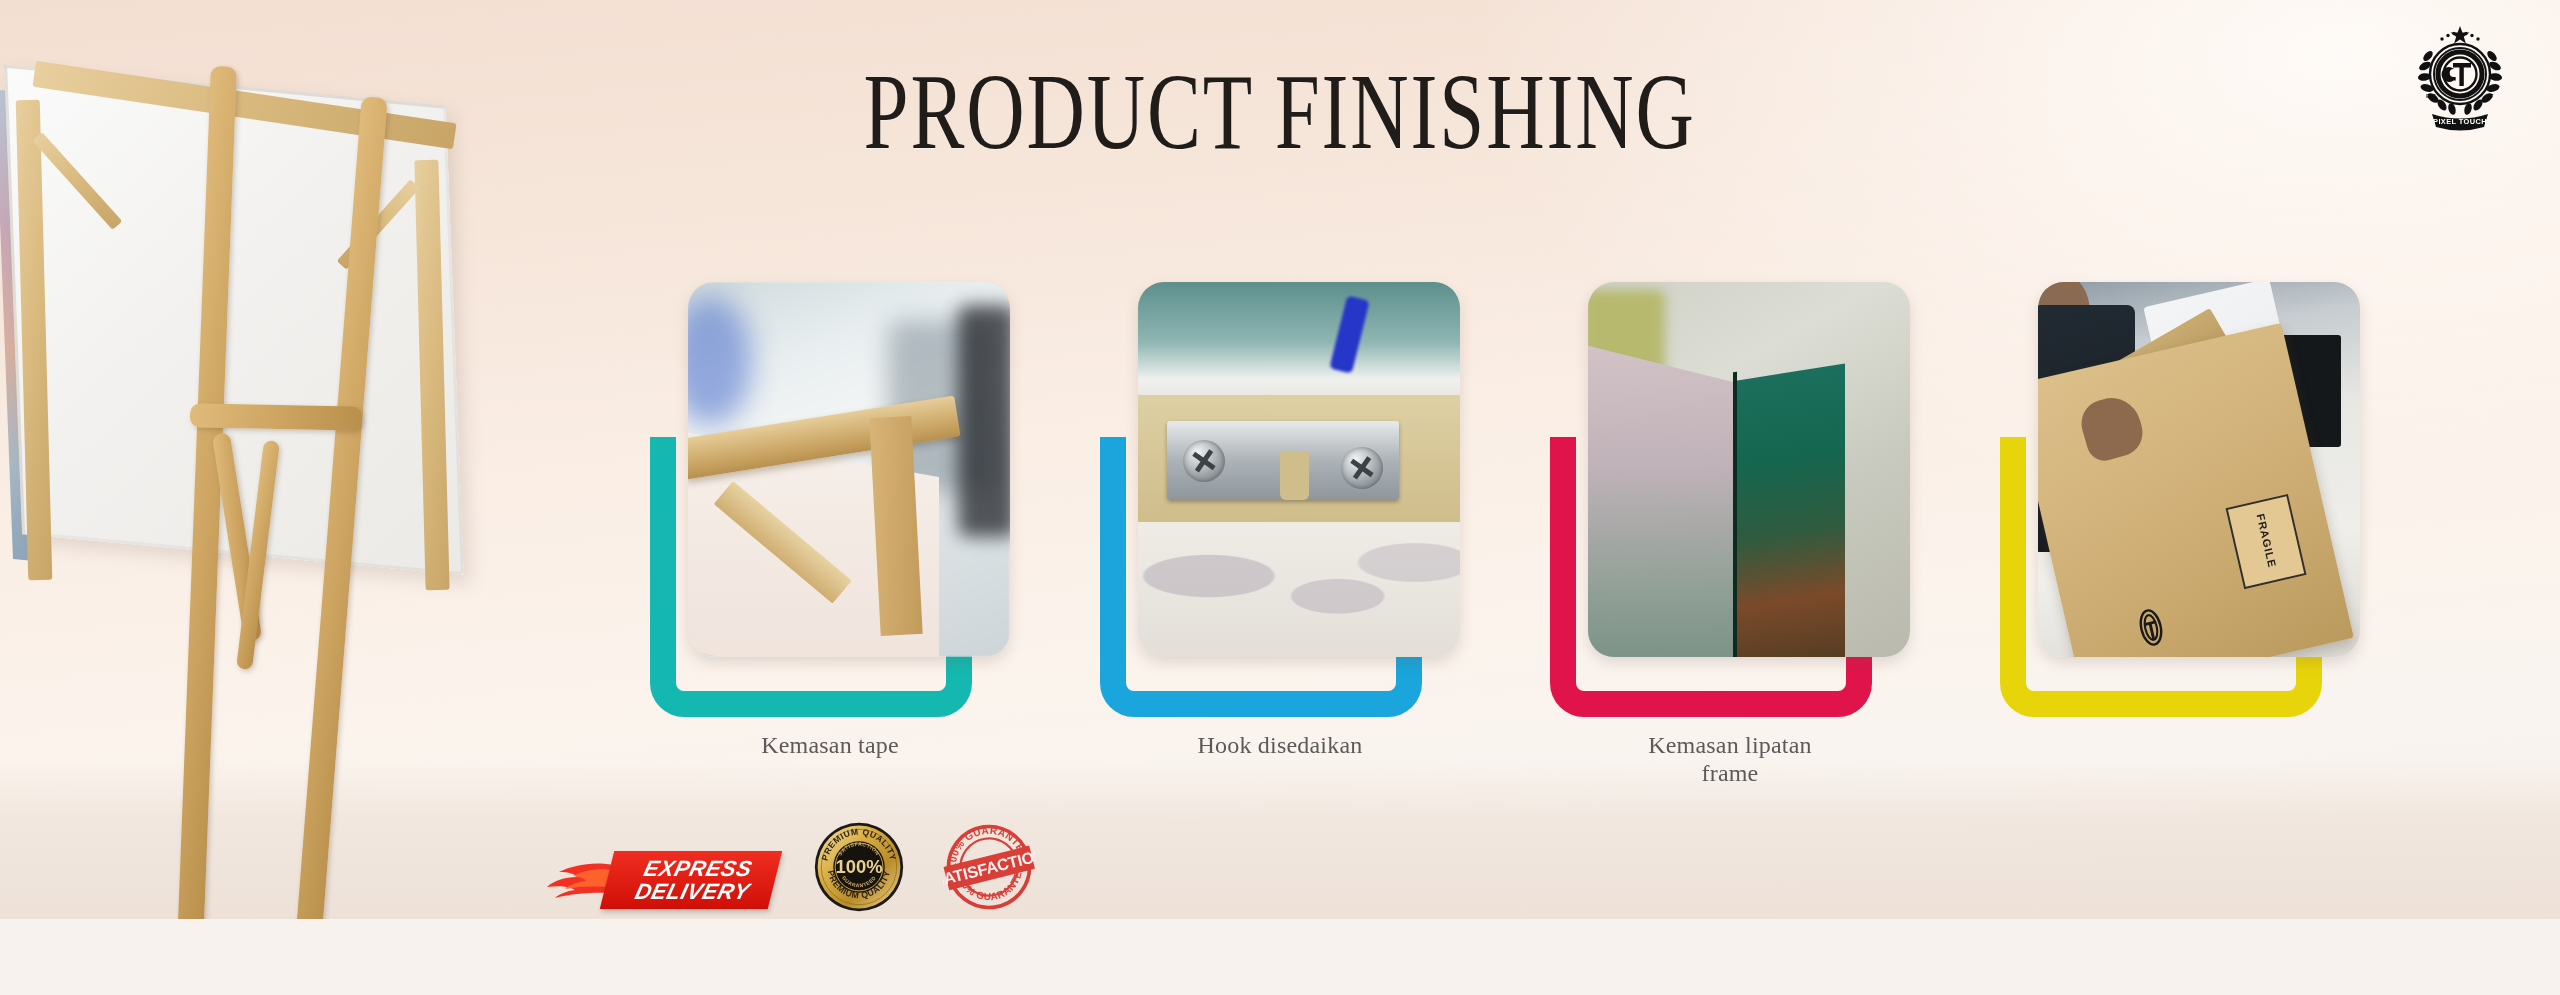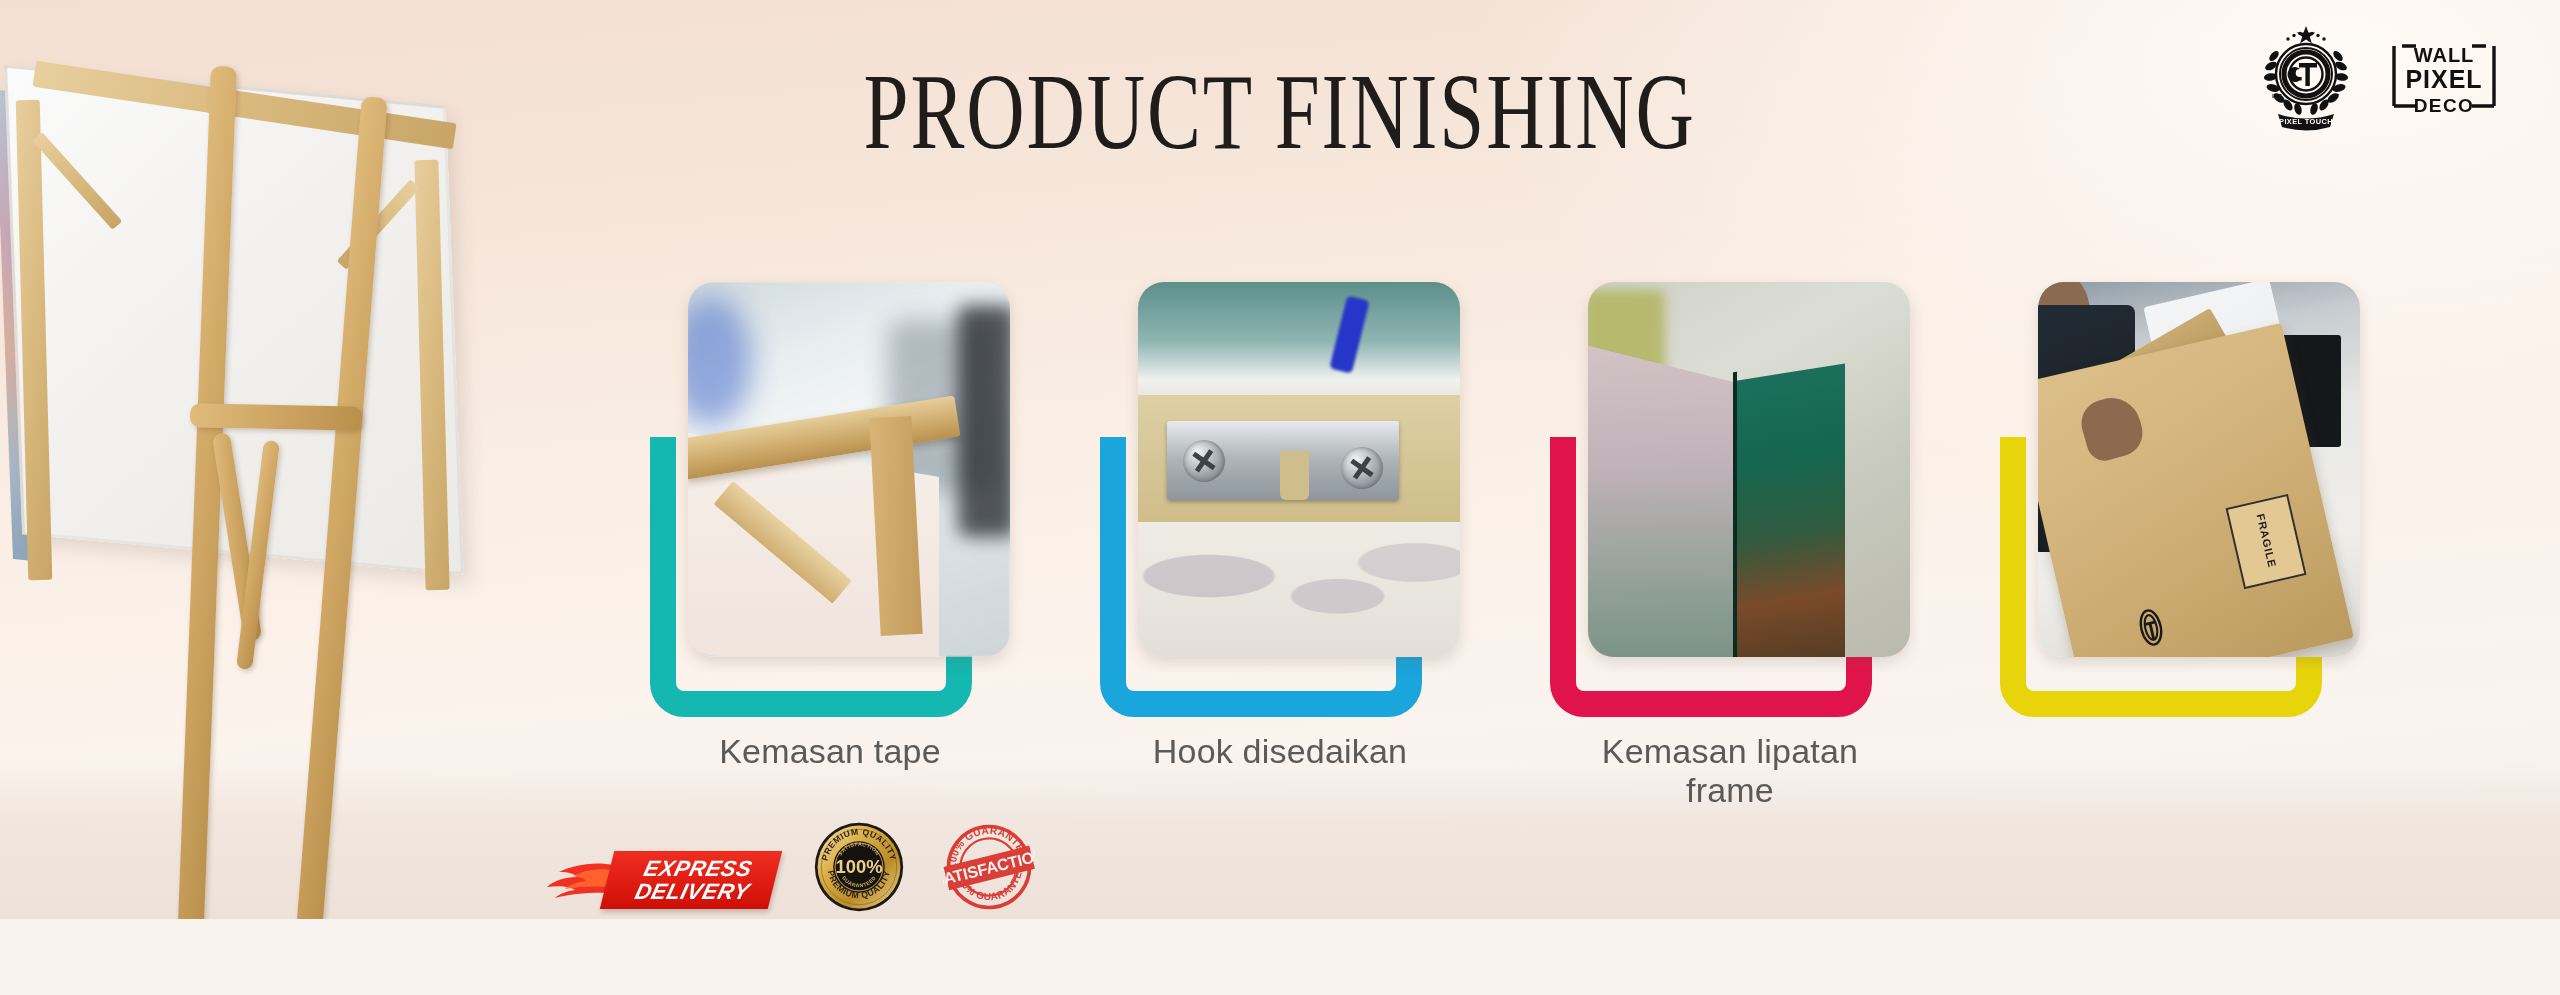--- a/index.html
+++ b/index.html
@@ -81,22 +81,22 @@
   }
   .card .accent::before, .card .accent::after{
     content:""; position:absolute; top:-0px; width:26px; height:18px;
     background:var(--acc);
   }
   .card .accent::before{ left:-26px; }
   .card .accent::after{ right:-26px; }
 
   .card .caption{
     position:absolute; left:-10px; top:450px; width:380px; text-align:center;
-    font-family:Liberation Sans, sans-serif;
-    font-size:34px; line-height:1.16; color:#5c5a58; white-space:pre-line;
+    font-family:Liberation Serif, serif;
+    font-size:24px; line-height:1.16; color:#5c5a58; white-space:pre-line;
     letter-spacing:.2px;
   }
 
   
   .ph{ position:absolute; inset:0; }
 
   
   .p1-bg{ position:absolute; inset:0; background:
       linear-gradient(160deg,#cfd9dc 0%, #e8eef0 22%, #f4f6f6 42%, #dfe6e8 62%, #cdd5d8 100%); filter:blur(1px);}
   .p1-blur1{position:absolute;left:-6%;top:4%;width:26%;height:34%;background:#2a55c8;opacity:.45;border-radius:50%;filter:blur(14px);}
@@ -245,31 +245,20 @@
         </g>
 
         <text x="14" y="76" font-family="Liberation Sans, sans-serif" font-size="5" fill="#111">EST.</text>
         <text x="76" y="76" font-family="Liberation Sans, sans-serif" font-size="5" fill="#111">07</text>
 
         <path d="M20 92 q28 9 56 0 l-4 13 q-24 7 -48 0 z" fill="#111"></path>
         <text x="48" y="102" text-anchor="middle" font-family="Liberation Sans, sans-serif" font-size="7.4" font-weight="bold" fill="#fff" letter-spacing="0.4">PIXEL TOUCH</text>
       </svg>
     </div>
 
-    <div class="brandlogo">
-      <svg viewBox="0 0 128 84" width="128" height="84" aria-hidden="true">
-
-        <path d="M22 12 h14 M14 12 v60 M14 72 h22" fill="none" stroke="#111" stroke-width="3.4"></path>
-
-        <path d="M106 12 h-14 M114 12 v60 M114 72 h-22" fill="none" stroke="#111" stroke-width="3.4"></path>
-        <text x="64" y="28" text-anchor="middle" font-family="Liberation Sans, sans-serif" font-size="20" font-weight="bold" fill="#111" letter-spacing="1">WALL</text>
-        <text x="64" y="54" text-anchor="middle" font-family="Liberation Sans, sans-serif" font-size="25" font-weight="bold" fill="#111" letter-spacing="1">PIXEL</text>
-        <text x="64" y="78" text-anchor="middle" font-family="Liberation Sans, sans-serif" font-size="19" font-weight="bold" fill="#111" letter-spacing="1.4">DECO</text>
-      </svg>
-    </div>
 
   </div>
 
   <div class="cards">
 
     <div class="card" style="left:0px; --acc:#14b8b0;">
       <div class="accent"></div>
       <div class="photo">
         <div class="ph">
           <div class="p1-bg"></div>

